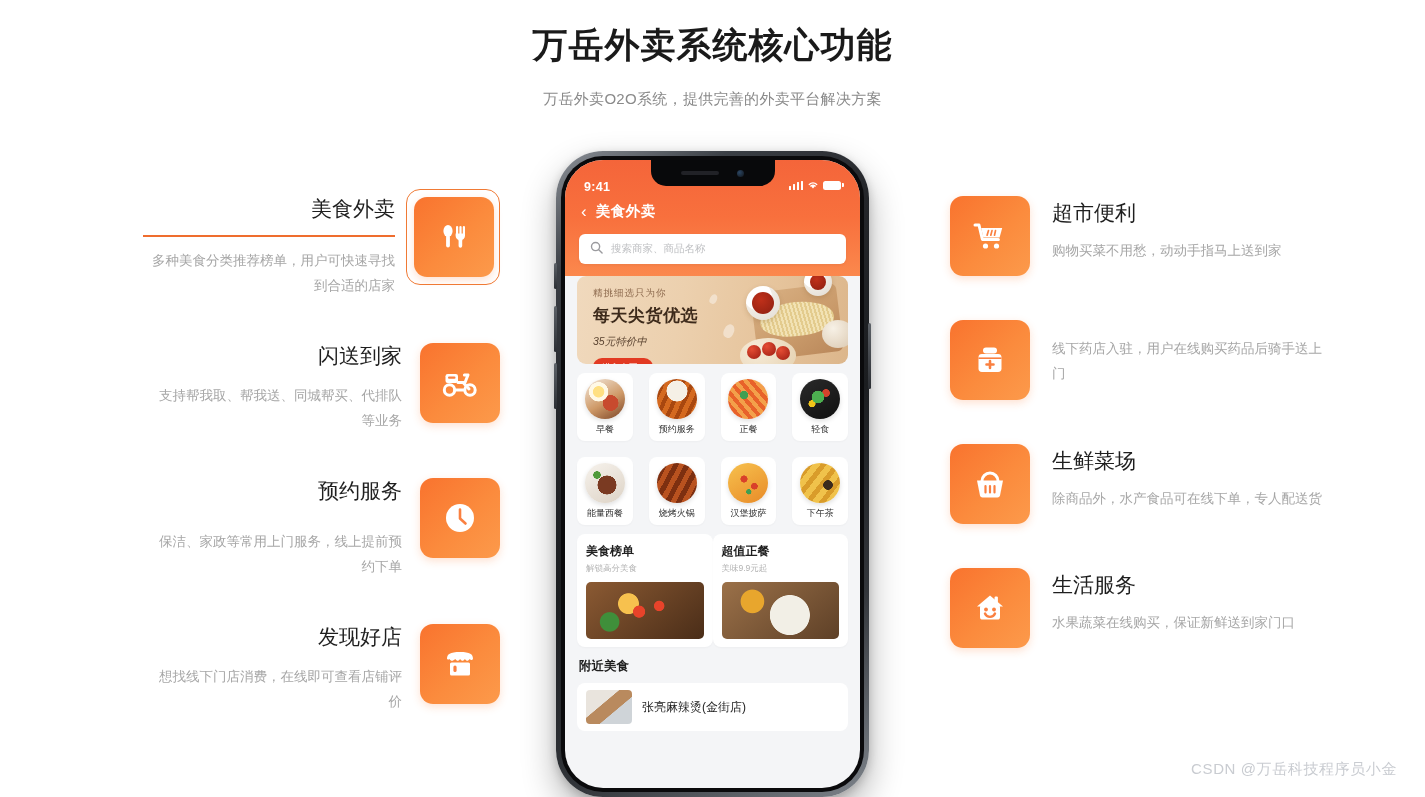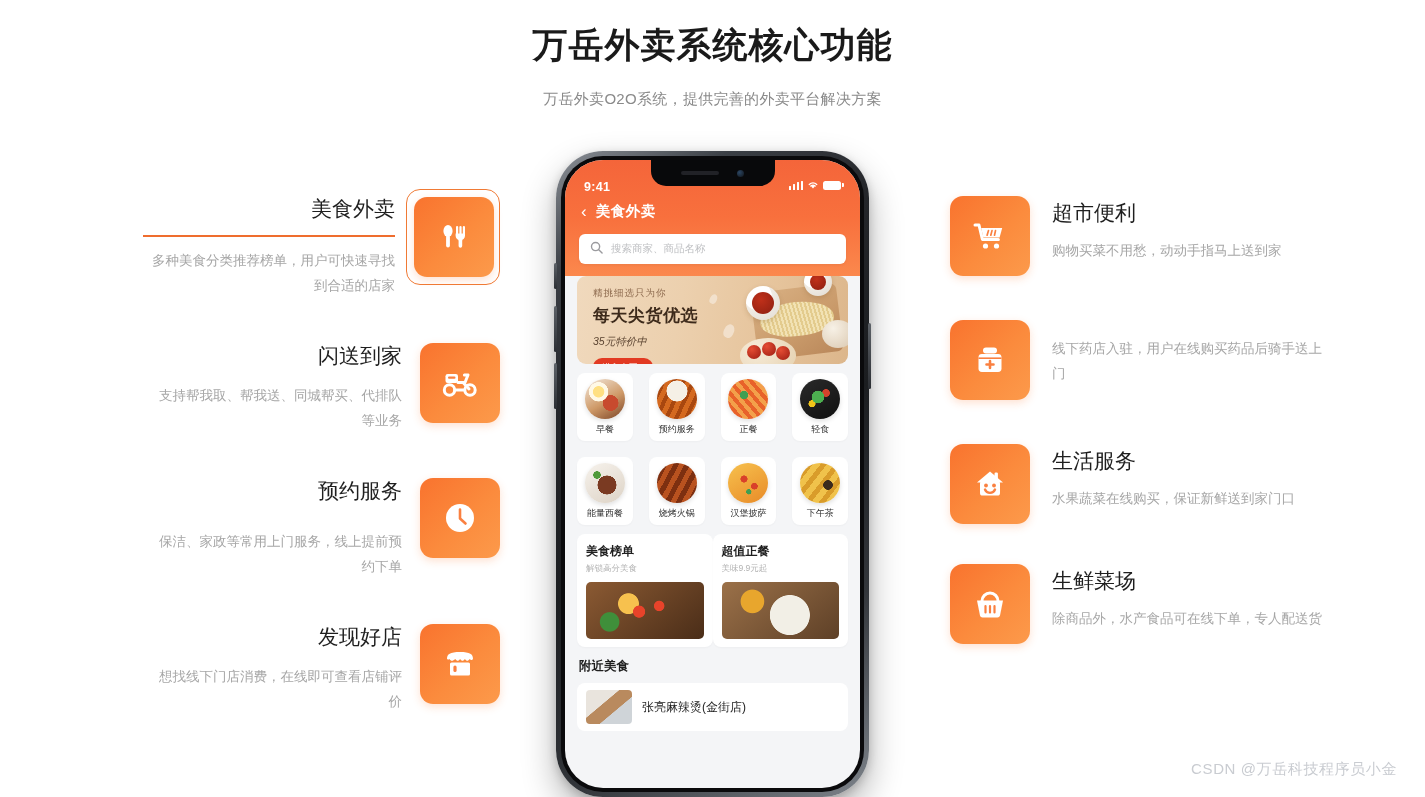--- a/index.html
+++ b/index.html
@@ -382,52 +382,52 @@
           <path d="M6.5 15.2h23" stroke="#fa8040" stroke-width="1.6"></path>
           <path d="M18 18v7M14.5 21.5h7" stroke="#fa8040" stroke-width="2.6" stroke-linecap="round"></path>
         </svg>
       </div>
     </div>
     <div class="feature-text-r">
       <div class="f-desc">线下药店入驻，用户在线购买药品后骑手送上门</div>
     </div>
   </div>
 
+  <div class="feature" style="margin-bottom:44px;">
+    <div class="icon-wrap">
+      <div class="icon-box">
+        <svg width="36" height="34" viewBox="0 0 36 34">
+          <path d="M10 14a8 8 0 0 1 16 0" fill="none" stroke="#fff" stroke-width="3"></path>
+          <path d="M5 13.5h26l-3 15a2.6 2.6 0 0 1-2.5 2H10.5A2.6 2.6 0 0 1 8 28.5z" fill="#fff"></path>
+          <path d="M13.5 19v6.5M18 19v6.5M22.5 19v6.5" stroke="#fa8040" stroke-width="2.2" stroke-linecap="round"></path>
+        </svg>
+      </div>
+    </div>
+    <div class="feature-text-r">
+      <div class="f-title">生鲜菜场</div>
+      <div class="f-desc">除商品外，水产食品可在线下单，专人配送货</div>
+    </div>
+  </div>
+
   <div class="feature">
     <div class="icon-wrap">
       <div class="icon-box">
         <svg width="36" height="34" viewBox="0 0 36 34">
           <rect x="22.5" y="5.5" width="3.4" height="7" rx="1.2" fill="#fff"></rect>
           <path d="M18 4.5L31 15.5v0H5z" fill="#fff"></path>
           <rect x="8" y="14" width="20" height="14.5" rx="2.6" fill="#fff"></rect>
           <circle cx="14" cy="18.5" r="1.9" fill="#fa8040"></circle>
           <circle cx="22" cy="18.5" r="1.9" fill="#fa8040"></circle>
           <path d="M13 22.5a5.4 5.4 0 0 0 10 0" fill="none" stroke="#fa8040" stroke-width="2.4" stroke-linecap="round"></path>
         </svg>
       </div>
     </div>
     <div class="feature-text-r">
       <div class="f-title">生活服务</div>
       <div class="f-desc">水果蔬菜在线购买，保证新鲜送到家门口</div>
-    </div>
-  </div>
-
-  <div class="feature" style="margin-bottom:44px;">
-    <div class="icon-wrap">
-      <div class="icon-box">
-        <svg width="36" height="34" viewBox="0 0 36 34">
-          <path d="M10 14a8 8 0 0 1 16 0" fill="none" stroke="#fff" stroke-width="3"></path>
-          <path d="M5 13.5h26l-3 15a2.6 2.6 0 0 1-2.5 2H10.5A2.6 2.6 0 0 1 8 28.5z" fill="#fff"></path>
-          <path d="M13.5 19v6.5M18 19v6.5M22.5 19v6.5" stroke="#fa8040" stroke-width="2.2" stroke-linecap="round"></path>
-        </svg>
-      </div>
-    </div>
-    <div class="feature-text-r">
-      <div class="f-title">生鲜菜场</div>
-      <div class="f-desc">除商品外，水产食品可在线下单，专人配送货</div>
     </div>
   </div>
 
 </div>
 
 <div class="phone">
   <div class="phone-frame">
     <div class="side-btn sb1"></div>
     <div class="side-btn sb2"></div>
     <div class="side-btn sb3"></div>

